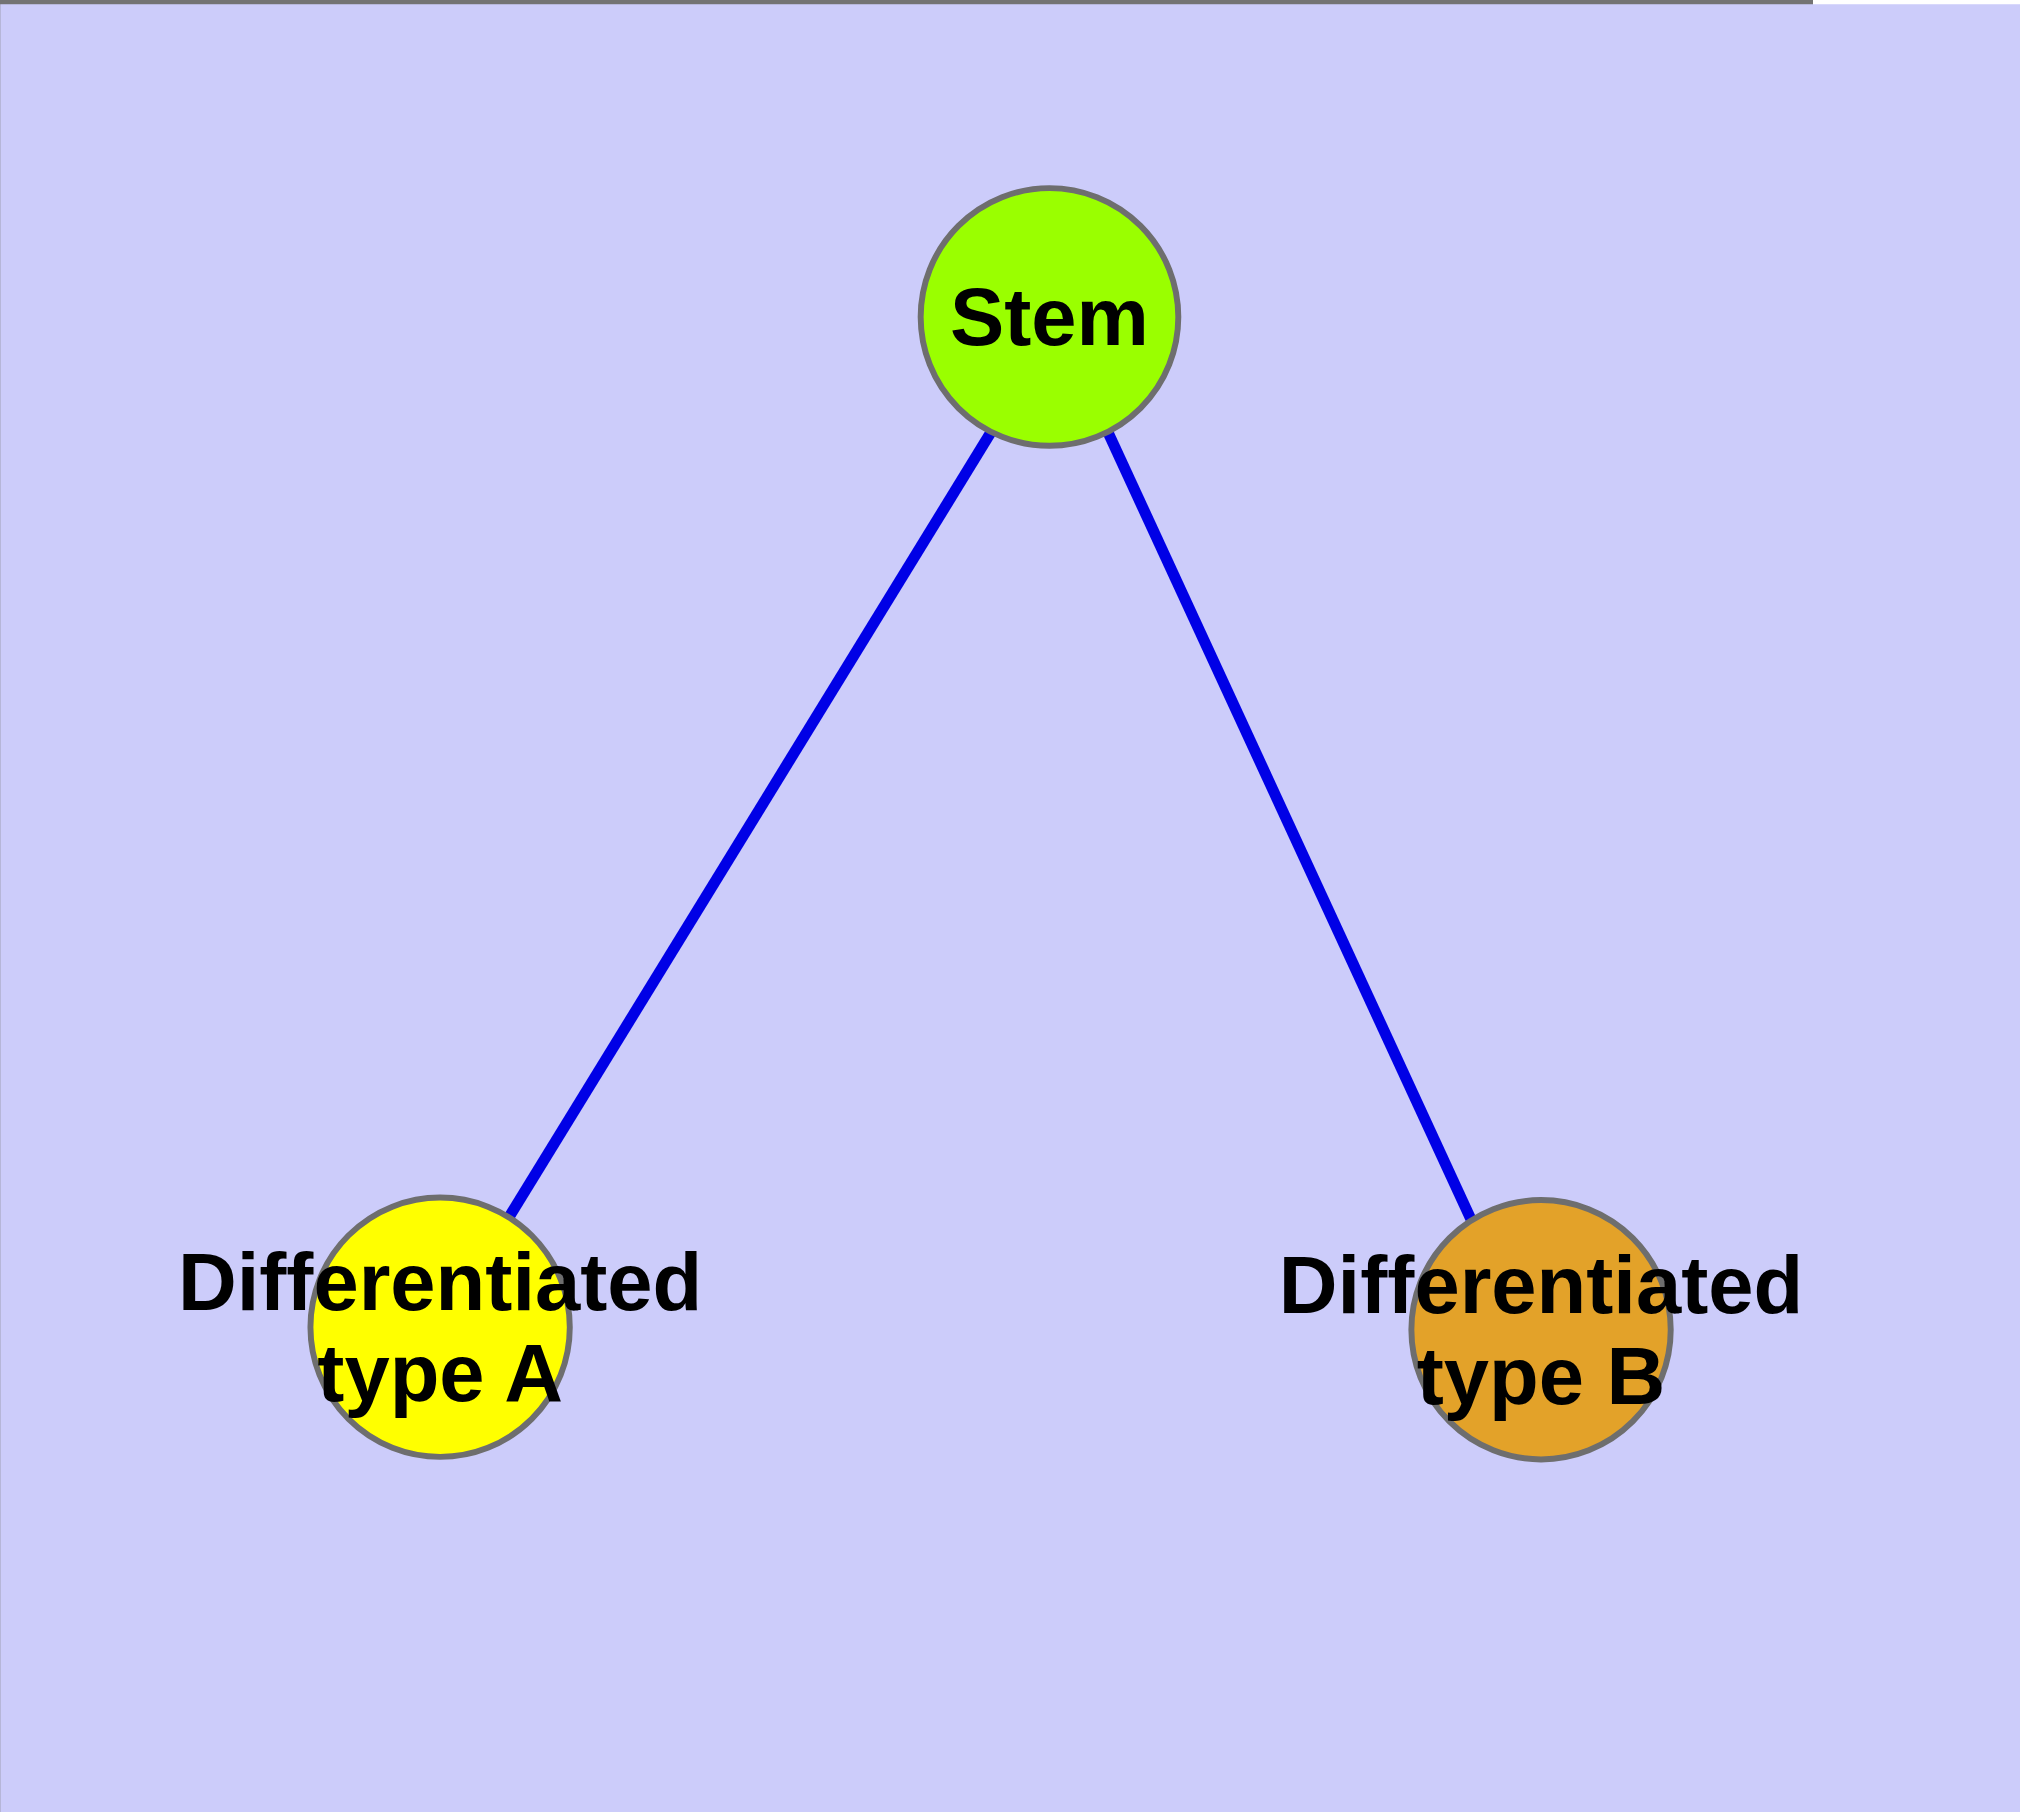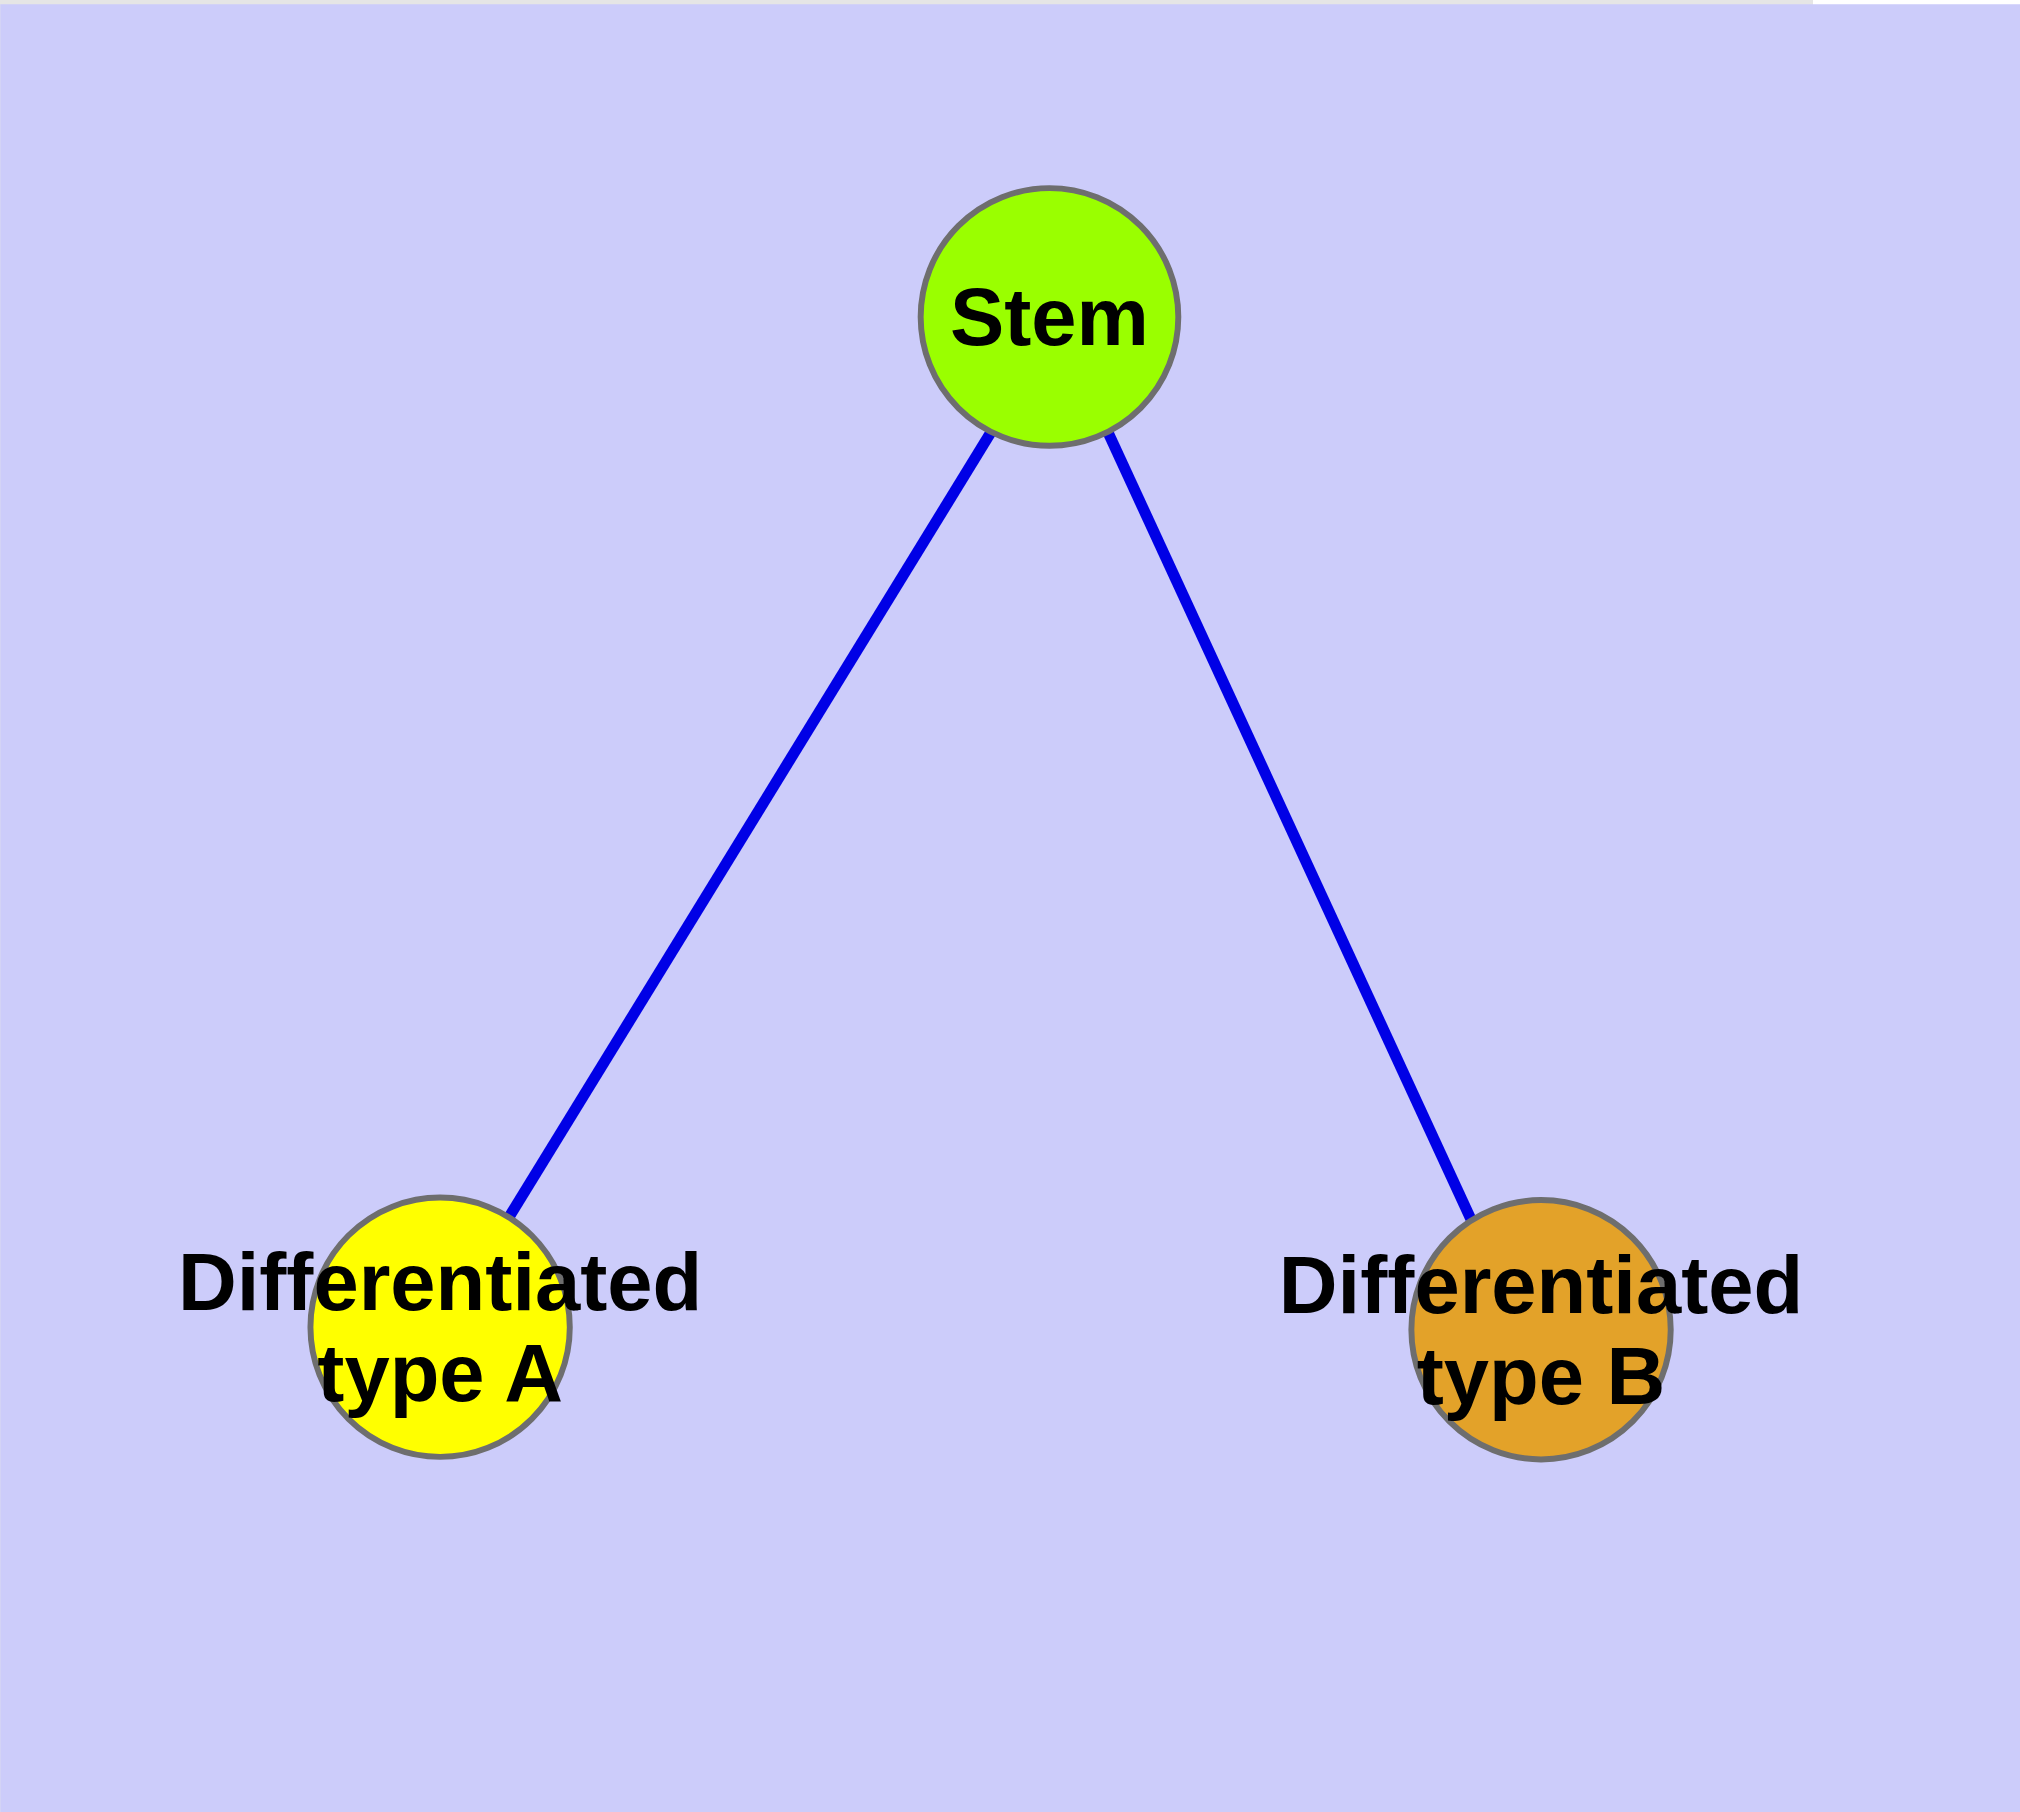--- a/index.html
+++ b/index.html
@@ -10,21 +10,21 @@
   body {
     width: 2021px;
     height: 1812px;
     overflow: hidden;
     font-family: "Liberation Sans", sans-serif;
   }
   #canvas {
     position: relative;
     width: 1813px;
     height: 1812px;
-    background: #e5e5e5;
+    background: #737373;
   }
   #graph-svg {
     position: absolute;
     left: 0;
     top: 0;
     width: 2021px;
     height: 1812px;
     display: block;
   }
   .node-label {

